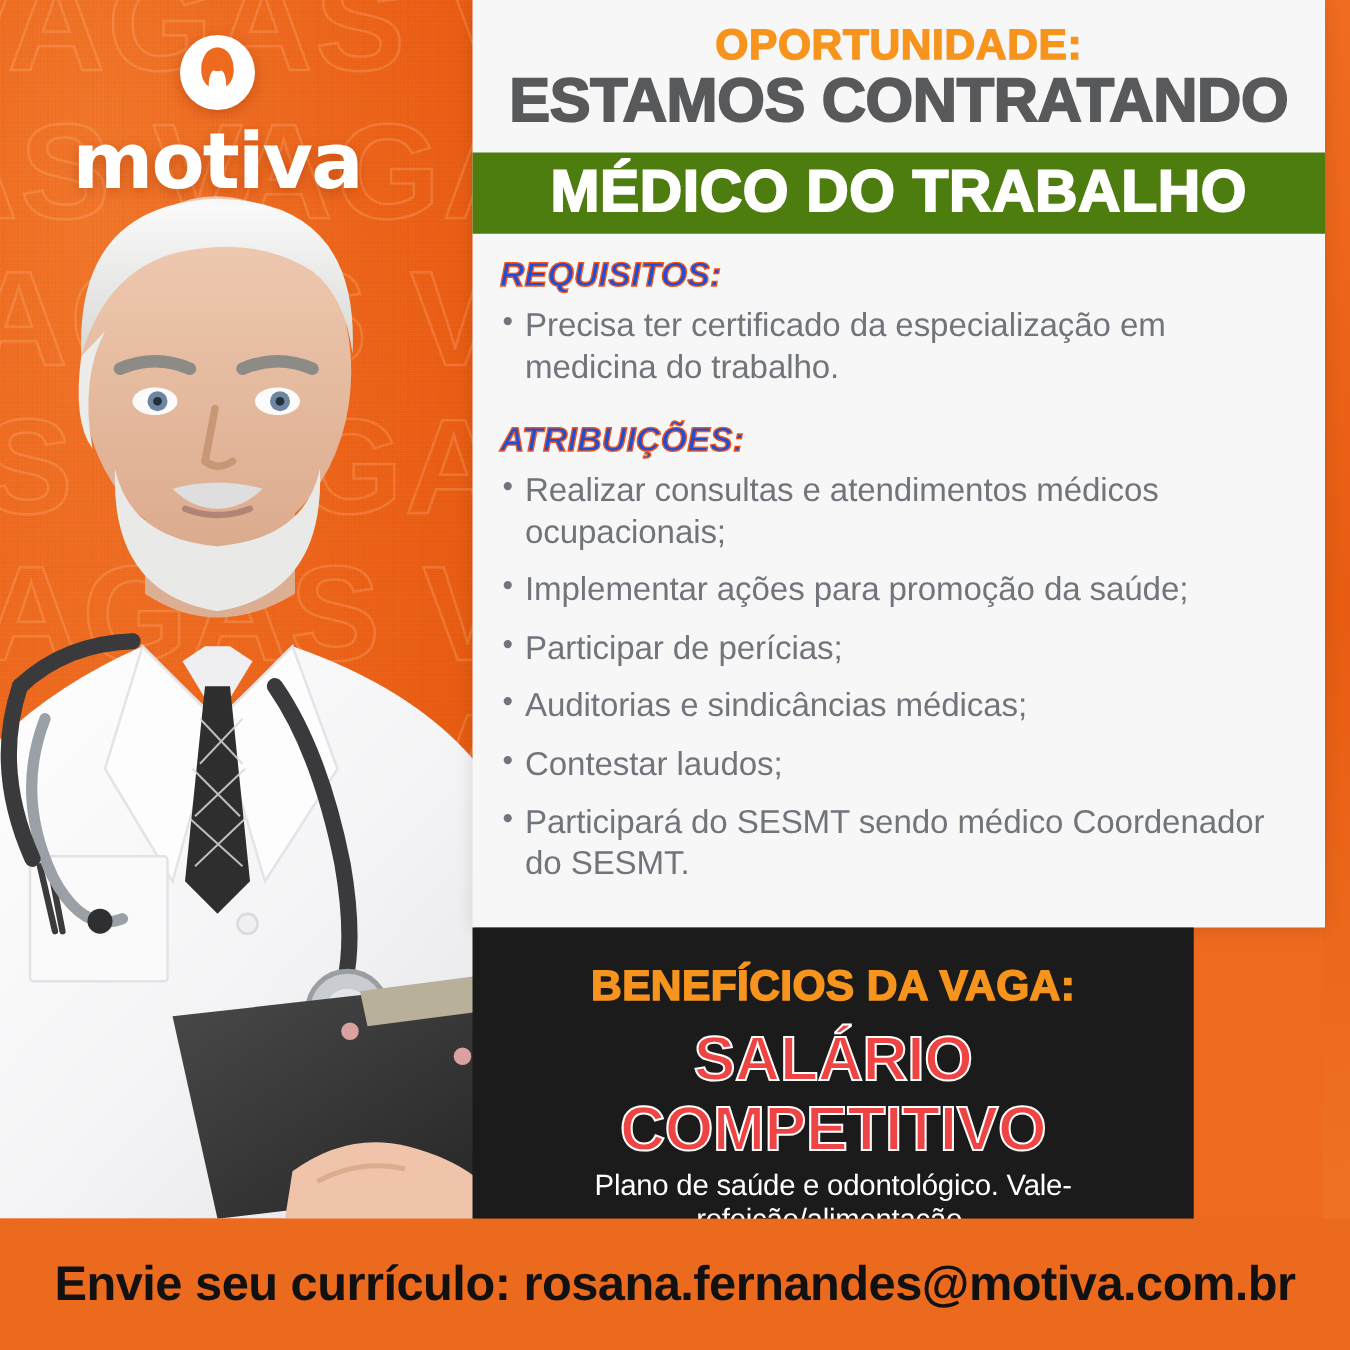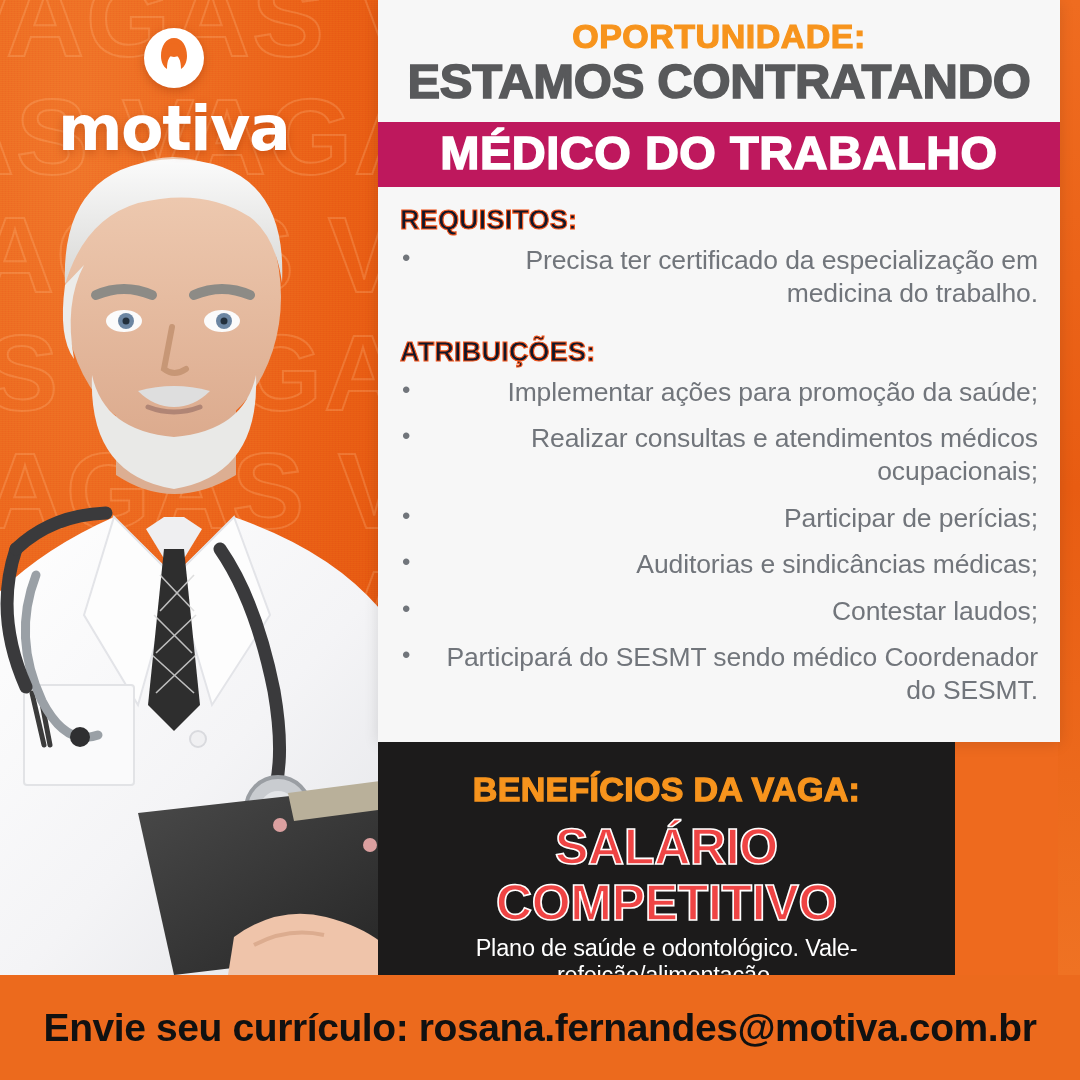--- a/index.html
+++ b/index.html
@@ -96,56 +96,56 @@
     display: block;
     color: #58595b;
     font-size: 49px;
     font-weight: 800;
     letter-spacing: -.3px;
     line-height: 1.06;
     margin-top: 2px;
     -webkit-text-stroke: 1.6px #58595b;
   }
   .role-band {
-    background: #be185d;
+    background: #4d7c0f;
     text-align: center;
     padding: 7px 0 11px 0;
     margin-top: 8px;
   }
   .role-band .role {
     color: #ffffff;
     font-size: 47px;
     font-weight: 800;
     letter-spacing: .5px;
     line-height: 1;
     -webkit-text-stroke: 1.6px #ffffff;
   }
 
   .card-body { padding: 16px 22px 0 22px; }
 
   .section-title {
-    color: #0f172a;
+    color: #1d4ed8;
     font-size: 27px;
     font-weight: 800;
     letter-spacing: .2px;
     margin: 2px 0 8px 0;
+    font-style: italic;
     -webkit-text-stroke: 1.1px #f4541a;
   }
   .section-title.second { margin-top: 26px; }
 
   ul.items { list-style: none; margin: 0; padding: 0; }
   ul.items li {
     color: #71757b;
     font-size: 26.5px;
     line-height: 1.26;
     margin-bottom: 13px;
     padding-left: 20px;
     position: relative;
     letter-spacing: -.1px;
-    text-align: right;
   }
   ul.items li::before {
     content: "\2022";
     position: absolute;
     left: 2px; top: -1px;
     font-size: 24px;
     color: #71757b;
   }
   ul.req li { margin-bottom: 4px; }
 
@@ -363,22 +363,22 @@
 
     <div class="card-body">
 
       <div class="section-title">REQUISITOS:</div>
       <ul class="items req">
         <li>Precisa ter certificado da especialização em medicina do trabalho.</li>
       </ul>
 
       <div class="section-title second">ATRIBUIÇÕES:</div>
       <ul class="items">
+        <li>Realizar consultas e atendimentos médicos ocupacionais;</li>
         <li>Implementar ações para promoção da saúde;</li>
-        <li>Realizar consultas e atendimentos médicos ocupacionais;</li>
         <li>Participar de perícias;</li>
         <li>Auditorias e sindicâncias médicas;</li>
         <li>Contestar laudos;</li>
         <li>Participará do SESMT sendo médico Coordenador do SESMT.</li>
       </ul>
 
     </div>
   </div>
 
   <div class="benefits">

